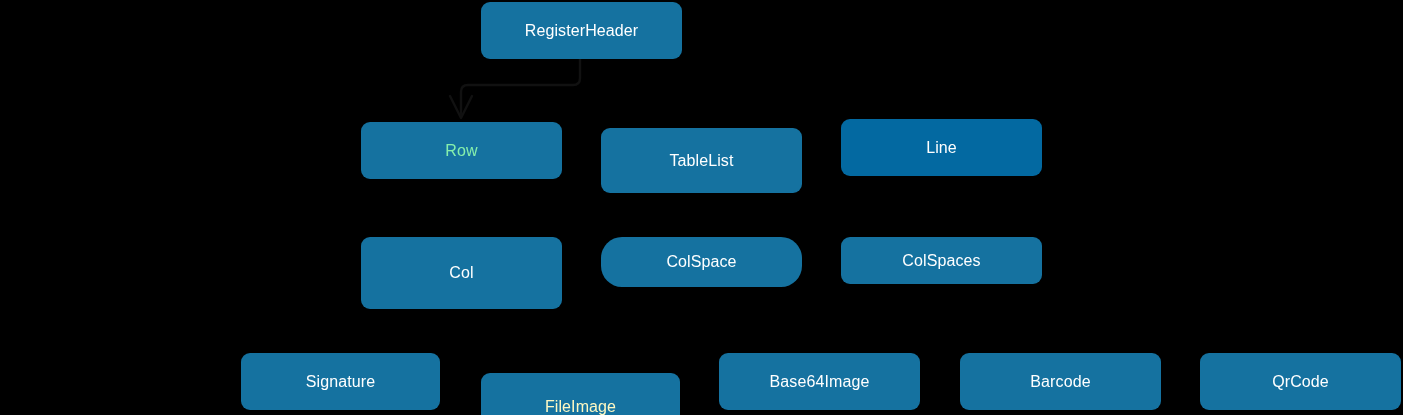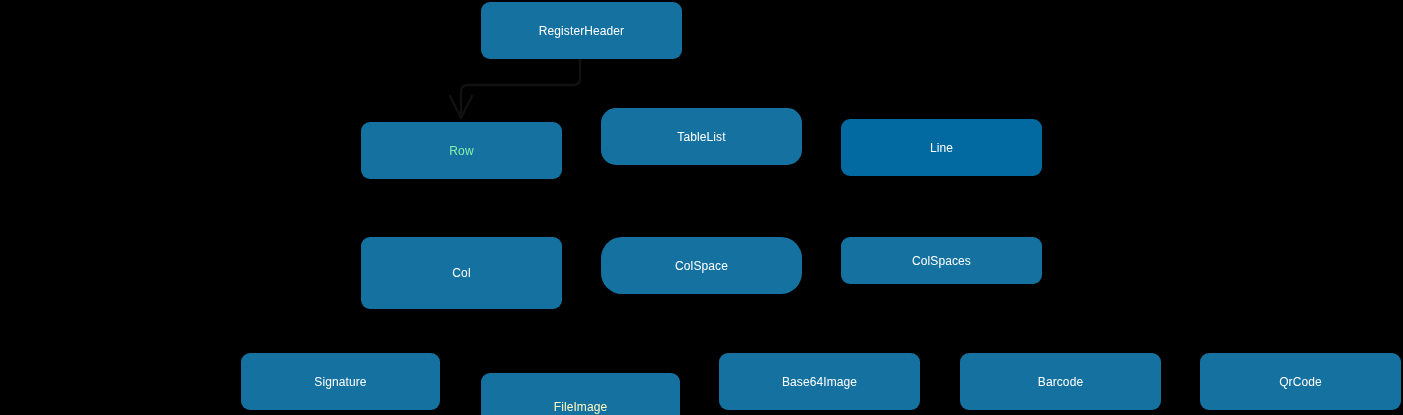--- a/index.html
+++ b/index.html
@@ -17,21 +17,21 @@
   }
   .node {
     position: absolute;
     box-sizing: border-box;
     background: #1572a0;
     border-radius: 9px;
     color: #ffffff;
     display: flex;
     align-items: center;
     justify-content: center;
-    font-size: 12px;
+    font-size: 16px;
     font-weight: 400;
     letter-spacing: 0.1px;
     line-height: 1;
     white-space: nowrap;
     user-select: none;
   }
   .node-label {
     display: block;
     text-align: center;
   }
@@ -56,33 +56,33 @@
 
   <div class="node" style="left: 481px; top: 2px; width: 201px; height: 57px; background: rgb(21, 114, 160); color: rgb(255, 255, 255);">
     <span class="node-label">RegisterHeader</span>
   </div>
 
 
   <div class="node" style="left: 361px; top: 122px; width: 201px; height: 57px; background: rgb(21, 114, 160); color: #86efac;">
     <span class="node-label">Row</span>
   </div>
 
-  <div class="node" style="left: 601px; top: 108px; width: 201px; height: 57px; background: rgb(21, 114, 160); color: rgb(255, 255, 255); border-radius: 15px;">
+  <div class="node" style="left: 601px; top: 128px; width: 201px; height: 65px; background: rgb(21, 114, 160); color: rgb(255, 255, 255);">
     <span class="node-label">TableList</span>
   </div>
 
   <div class="node" style="left: 841px; top: 119px; width: 201px; height: 57px; background: #0369a1; color: rgb(255, 255, 255);">
     <span class="node-label">Line</span>
   </div>
 
   <div class="node" style="left: 361px; top: 237px; width: 201px; height: 72px; background: rgb(21, 114, 160); color: rgb(255, 255, 255);">
     <span class="node-label">Col</span>
   </div>
 
-  <div class="node" style="left: 601px; top: 237px; width: 201px; height: 57px; background: rgb(21, 114, 160); color: rgb(255, 255, 255); border-radius: 21px;">
+  <div class="node" style="left: 601px; top: 237px; width: 201px; height: 50px; background: rgb(21, 114, 160); color: rgb(255, 255, 255); border-radius: 21px;">
     <span class="node-label">ColSpace</span>
   </div>
 
   <div class="node" style="left: 841px; top: 237px; width: 201px; height: 47px; background: rgb(21, 114, 160); color: rgb(255, 255, 255);">
     <span class="node-label">ColSpaces</span>
   </div>
 
 
   <div class="node" style="left: 241px; top: 353px; width: 199px; height: 57px; background: rgb(21, 114, 160); color: rgb(255, 255, 255);">
     <span class="node-label">Signature</span>

